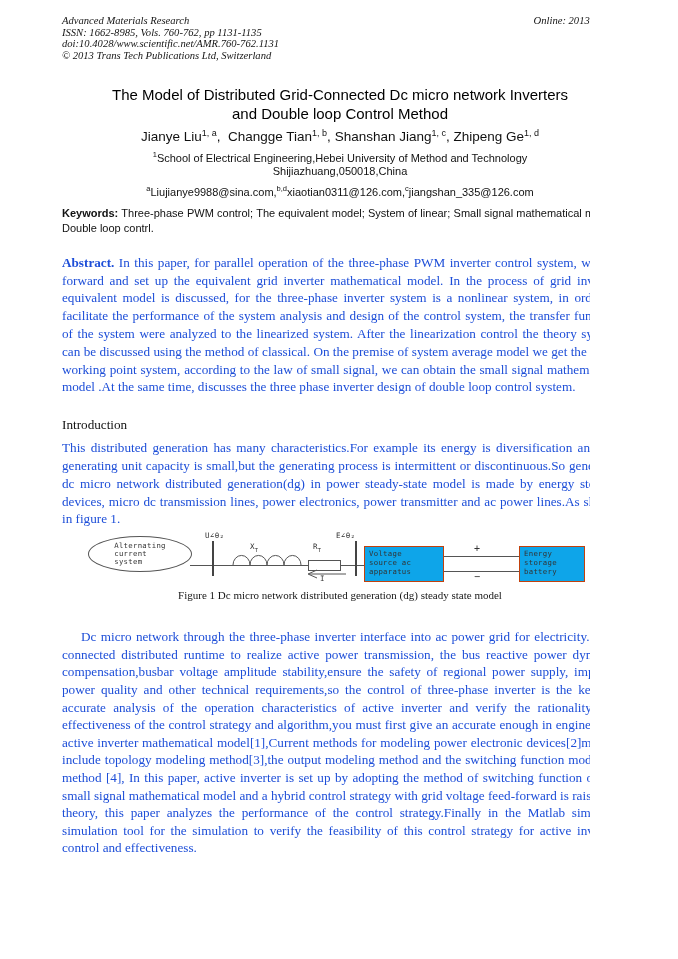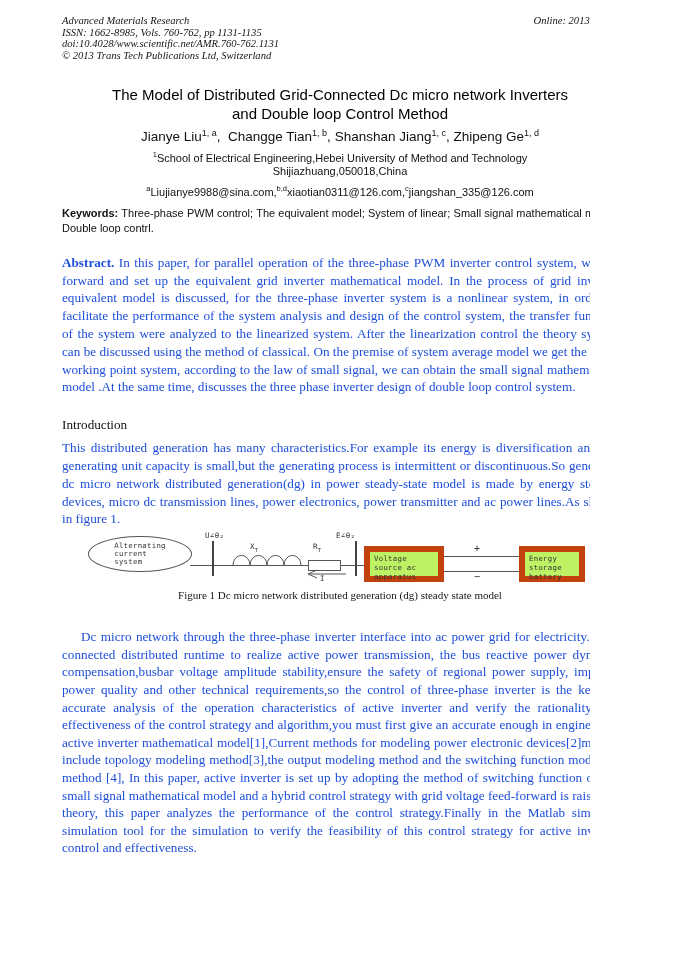--- a/index.html
+++ b/index.html
@@ -42,21 +42,21 @@
   
   .fig{position:relative;margin-top:4px;height:52px;width:556px;
        font-family:"DejaVu Sans Mono", monospace;color:#333;}
   .fig .lbl{position:absolute;font-size:7.5px;line-height:8px;letter-spacing:0.3px;white-space:nowrap;}
   .fig .lbl sub{font-size:5.5px;}
   .fig .wire{position:absolute;height:1px;background:#555;}
   .fig .vbar{position:absolute;width:1.5px;background:#444;}
   .fig .ellipse{position:absolute;border:1px solid #555;border-radius:50%;
        display:flex;align-items:center;justify-content:center;text-align:left;
        font-size:7.3px;line-height:8.4px;letter-spacing:0.3px;white-space:pre-line;}
-  .fig .box{position:absolute;border:6px solid #c2410c;background:#bef264;
+  .fig .box{position:absolute;border:1px solid #c2410c;background:#0ea5e9;
        font-size:7.3px;line-height:8.8px;letter-spacing:0.3px;white-space:pre-line;
        padding:3px 0 0 4px;box-sizing:border-box;}
   .fig .res{position:absolute;border:1px solid #555;background:#fff;box-sizing:border-box;}
   .fig .sign{position:absolute;font-size:10px;color:#333;font-family:"DejaVu Sans Mono", monospace;}
   .caption{margin-top:5px;text-align:center;font-size:11px;color:#161616;}
   sup{vertical-align:super;}
 </style>
 </head>
 <body>
 

